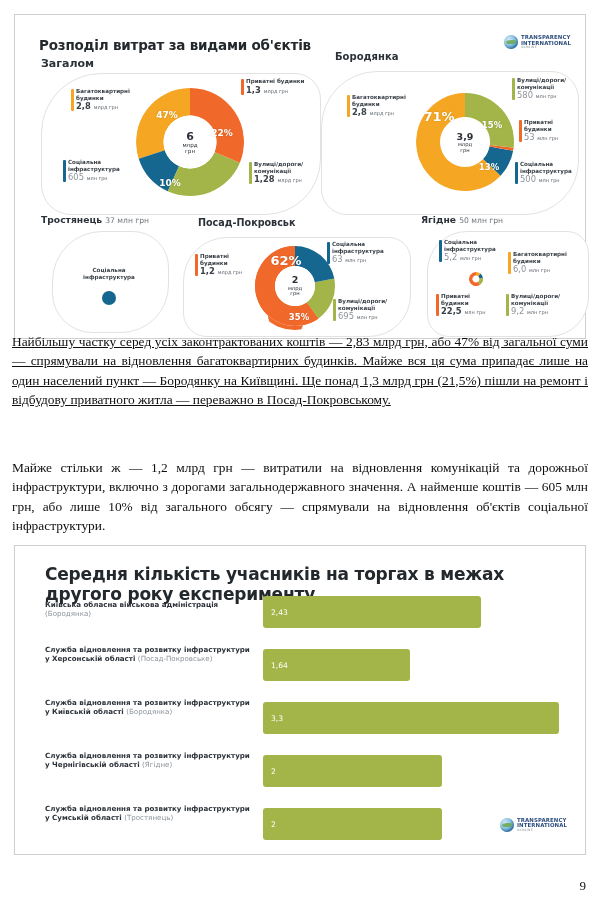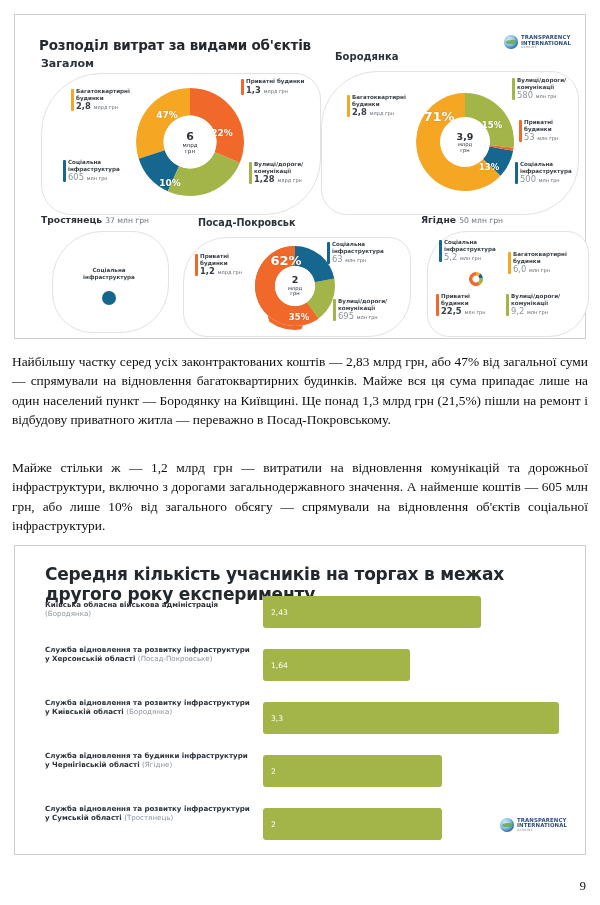--- a/index.html
+++ b/index.html
@@ -351,21 +351,21 @@
   </div>
 
   <div class="leg light" style="left:491px;top:278px;width:58px;">
     <span class="rule" style="background:#a3b548;"></span>
     <span class="name">Вулиці/дороги/ комунікації</span>
     <span class="val"><span>9,2</span> <span class="u">млн грн</span></span>
   </div>
 
 </div>
 
-<div class="para" style="top:352px;">Найбільшу частку серед усіх законтрактованих коштів — 2,83 млрд грн, або 47% від загальної суми — спрямували на відновлення багатоквартирних будинків. Майже вся ця сума припадає лише на один населений пункт — Бородянку на Київщині. Ще понад 1,3 млрд грн (21,5%) пішли на ремонт і відбудову приватного житла — переважно в Посад-Покровському.</div>
+<div class="para" style="top:332px;text-decoration:underline;">Найбільшу частку серед усіх законтрактованих коштів — 2,83 млрд грн, або 47% від загальної суми — спрямували на відновлення багатоквартирних будинків. Майже вся ця сума припадає лише на один населений пункт — Бородянку на Київщині. Ще понад 1,3 млрд грн (21,5%) пішли на ремонт і відбудову приватного житла — переважно в Посад-Покровському.</div>
 <div class="para" style="top:458px;">Майже стільки ж — 1,2 млрд грн — витратили на відновлення комунікацій та дорожньої інфраструктури, включно з дорогами загальнодержавного значення. А найменше коштів — 605 млн грн, або лише 10% від загального обсягу — спрямували на відновлення об'єктів соціальної інфраструктури.</div>
 
 <div class="info-card infog" id="card-bottom">
 
   <div class="card-title" id="title-bottom">Середня кількість учасників на торгах в межах другого року експерименту</div>
 
   <div class="bar-row" style="top:50px;height:32px;">
     <div class="bar-label" style="top:4px;">
       <span>Київська обласна військова адміністрація</span>
       <span class="loc">(Бородянка)</span>
@@ -396,21 +396,21 @@
     </div>
     <div class="bar-track" style="width:296px;">
       <div class="bar-fill" style="width:100%;">
         <span class="bar-val">3,3</span>
       </div>
     </div>
   </div>
 
   <div class="bar-row" style="top:209px;height:32px;">
     <div class="bar-label" style="top:-4px;">
-      <span>Служба відновлення та будинки інфраструктури у Чернігівській області</span>
+      <span>Служба відновлення та розвитку інфраструктури у Чернігівській області</span>
       <span class="loc">(Ягідне)</span>
     </div>
     <div class="bar-track" style="width:296px;">
       <div class="bar-fill" style="width:60.6%;">
         <span class="bar-val">2</span>
       </div>
     </div>
   </div>
 
   <div class="bar-row" style="top:262px;height:32px;">

